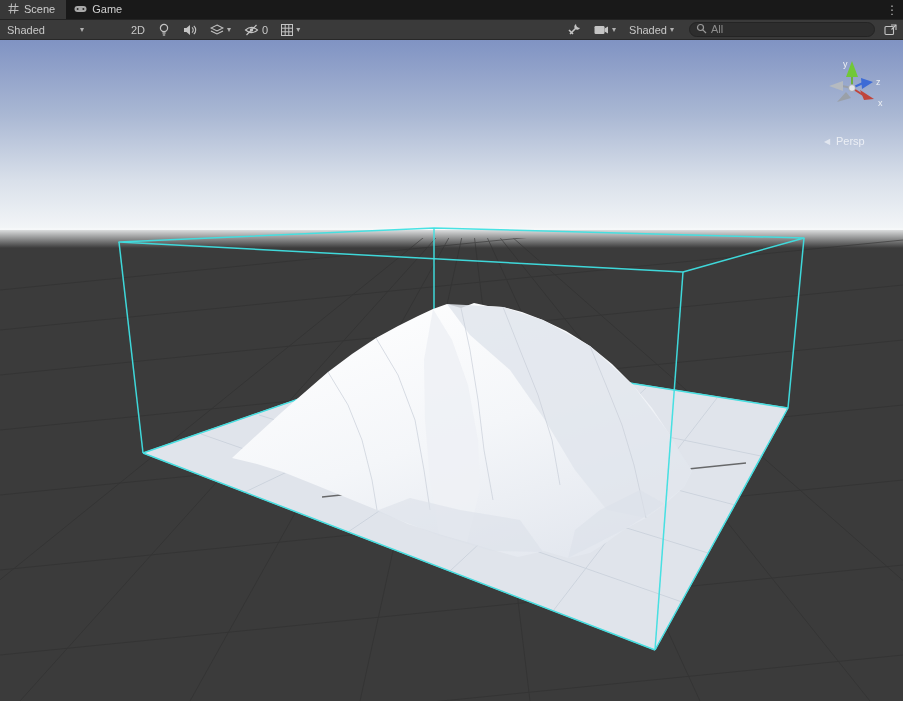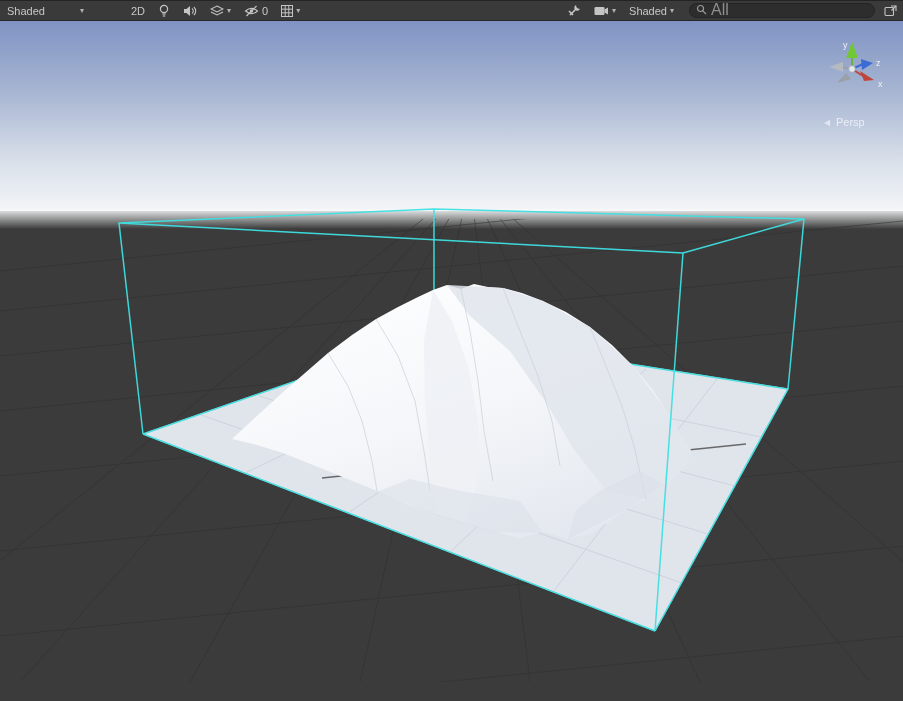--- a/index.html
+++ b/index.html
@@ -23,31 +23,57 @@
   .tb{background:transparent;border:0;outline:0;color:#c8c8c8;font-size:11px;height:18px;
     display:flex;align-items:center;gap:3px;padding:0 6px;font-family:inherit;}
   .tb svg{display:block;}
   .tb.shadedBtn{width:124px;padding:0 8px 0 7px;gap:35px;}
   .arrow{font-size:8px;color:#b0b0b0;line-height:1;}
   .flex-spacer{flex:1;}
   .count{font-size:11px;color:#c8c8c8;}
   .search{margin-left:8px;margin-right:6px;width:186px;height:15px;background:#2d2d2d;
     border:1px solid #242424;border-radius:8px;display:flex;align-items:center;gap:4px;
     padding:0 6px;box-sizing:border-box;}
-  .search-text{color:#8d8d8d;font-size:16px;position:relative;top:-0.5px;}
+  .search-text{color:#8d8d8d;font-size:11px;position:relative;top:-0.5px;}
   
   .viewport{position:relative;width:903px;height:661px;flex:0 0 661px;background:#3b3b3b;}
   .viewport svg{display:block;}
   text{font-family:"Liberation Sans",sans-serif;}
 </style>
 </head>
 <body>
 
 <div class="window">
 
+  <div class="tabbar">
+    <div class="tab active">
+      <span>
+        <svg width="11" height="11" viewBox="0 0 11 11">
+          <g stroke="#bdbdbd" stroke-width="1" fill="none">
+            <line x1="3.5" y1="0.5" x2="2.5" y2="10.5"></line>
+              <line x1="7.5" y1="0.5" x2="6.5" y2="10.5"></line>
+            <line x1="0.5" y1="3.5" x2="10.5" y2="3.5"></line>
+              <line x1="0.5" y1="7.5" x2="10.5" y2="7.5"></line>
+          </g>
+        </svg>
+      </span>
+      <span class="lbl">Scene</span>
+    </div>
+    <div class="tab">
+      <span>
+        <svg width="13" height="11" viewBox="0 0 13 11">
+          <rect x="0.5" y="3" width="12" height="6" rx="3" fill="#a8a8a8"></rect>
+          <circle cx="3.6" cy="6" r="1" fill="#2a2a2a"></circle>
+          <circle cx="9.4" cy="6" r="1" fill="#2a2a2a"></circle>
+        </svg>
+      </span>
+      <span class="lbl">Game</span>
+    </div>
+    <div class="tab-menu">⋮</div>
+  </div>
 
   <div class="toolbar">
     <button class="tb shadedBtn">
       <span>Shaded</span>
       <span class="arrow">▾</span>
     </button>
     <button class="tb">
       <span>2D</span>
     </button>
     <button class="tb">

